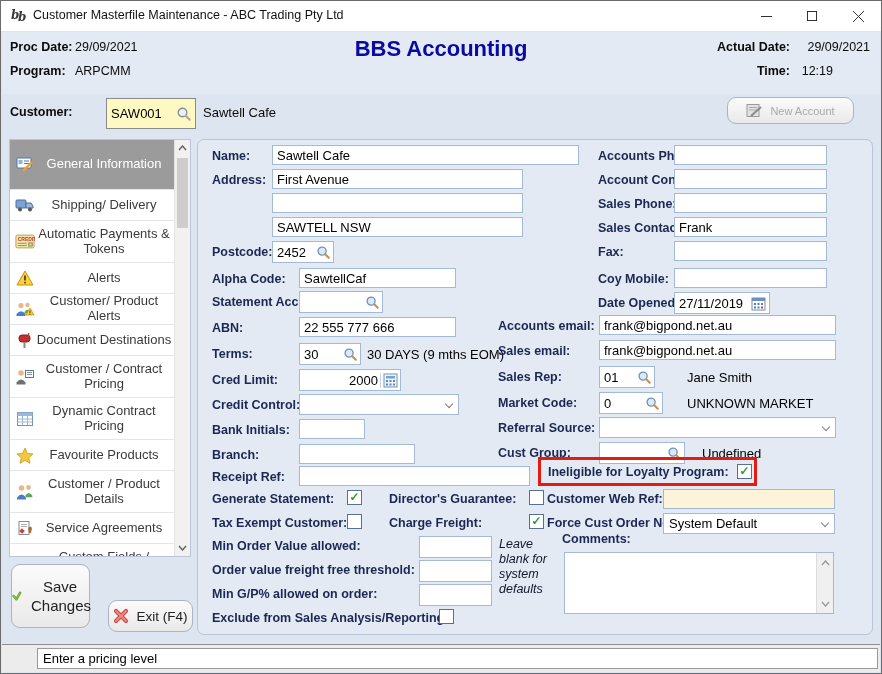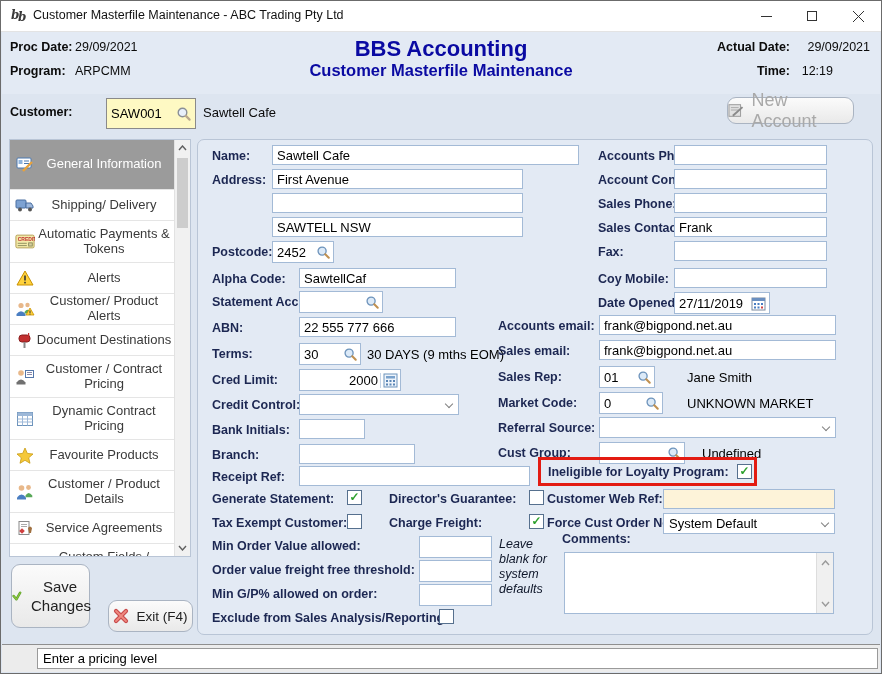--- a/index.html
+++ b/index.html
@@ -22,21 +22,21 @@
   .sub-title{position:absolute;left:0;right:0;top:29px;text-align:center;font-size:16.5px;font-weight:bold;color:#0a0aa2;}
 
   
   .custbar{position:absolute;left:1px;right:1px;top:93px;height:42px;background:#dde5f0;}
   .lookup{display:flex;align-items:center;background:#fff;border:1px solid #a3bad6;box-sizing:border-box;height:22px;}
   .lookup input{border:none;outline:none;background:transparent;font:13px "Liberation Sans",sans-serif;
                 width:100%;min-width:0;padding:0 2px 0 4px;color:#000;}
   .cust-lookup{position:absolute;left:104px;top:4px;width:90px;height:31px;background:#fef9c3;border:1px solid #8a8a8a;}
   .cust-lookup input{background:transparent;}
   .btn{border:1px solid #aab4c2;border-radius:9px;background:linear-gradient(#fbfbfb,#e9e9e9);
-       display:flex;align-items:center;justify-content:center;gap:7px;font-size:18px;color:#222;box-sizing:border-box;}
+       display:flex;align-items:center;justify-content:center;gap:7px;font-size:11px;color:#222;box-sizing:border-box;}
   .btn-newaccount{position:absolute;right:26px;top:3px;width:127px;height:27px;color:#a9a9a9;}
 
   
   .sidebar{position:absolute;left:8px;top:138px;width:182px;height:418px;background:#fff;
            border:1px solid #b9c5d6;box-sizing:border-box;overflow:hidden;}
   .side-scroll{position:absolute;right:0;top:0;width:15px;height:100%;background:#f1f1f1;border-left:1px solid #e2e2e2;}
   .side-scroll .arrow{position:absolute;left:0;width:15px;height:16px;display:flex;align-items:center;justify-content:center;}
   .side-scroll .thumb{position:absolute;left:2px;top:18px;width:11px;height:70px;background:#cdcdcd;}
   .side-items{position:absolute;left:0;top:0;right:15px;}
   .side-item{position:relative;border-bottom:1px solid #e5e5e5;display:flex;align-items:center;box-sizing:border-box;}
@@ -111,21 +111,20 @@
         </svg>
     </div>
   </div>
 
   <div class="header">
     <span class="hlbl" style="position:absolute;left:8px;top:8px;">Proc Date:</span>
     <span class="hval" style="position:absolute;left:73px;top:8px;">29/09/2021</span>
     <span class="hlbl" style="position:absolute;left:8px;top:32px;">Program:</span>
     <span class="hval" style="position:absolute;left:73px;top:32px;">ARPCMM</span>
     <div class="main-title">BBS Accounting</div>
-    <div class="sub-title">Customer Masterfile Maintenance</div>
     <span class="hlbl" style="position:absolute;right:90px;top:8px;">Actual Date:</span>
     <span class="hval" style="position:absolute;right:10px;top:8px;">29/09/2021</span>
     <span class="hlbl" style="position:absolute;right:90px;top:32px;">Time:</span>
     <span class="hval" style="position:absolute;right:47px;top:32px;">12:19</span>
   </div>
 
   <div class="custbar">
     <span class="hlbl" style="position:absolute;left:8px;top:11px;">Customer:</span>
     <div class="lookup cust-lookup">
       <input value="SAW001" style="">

